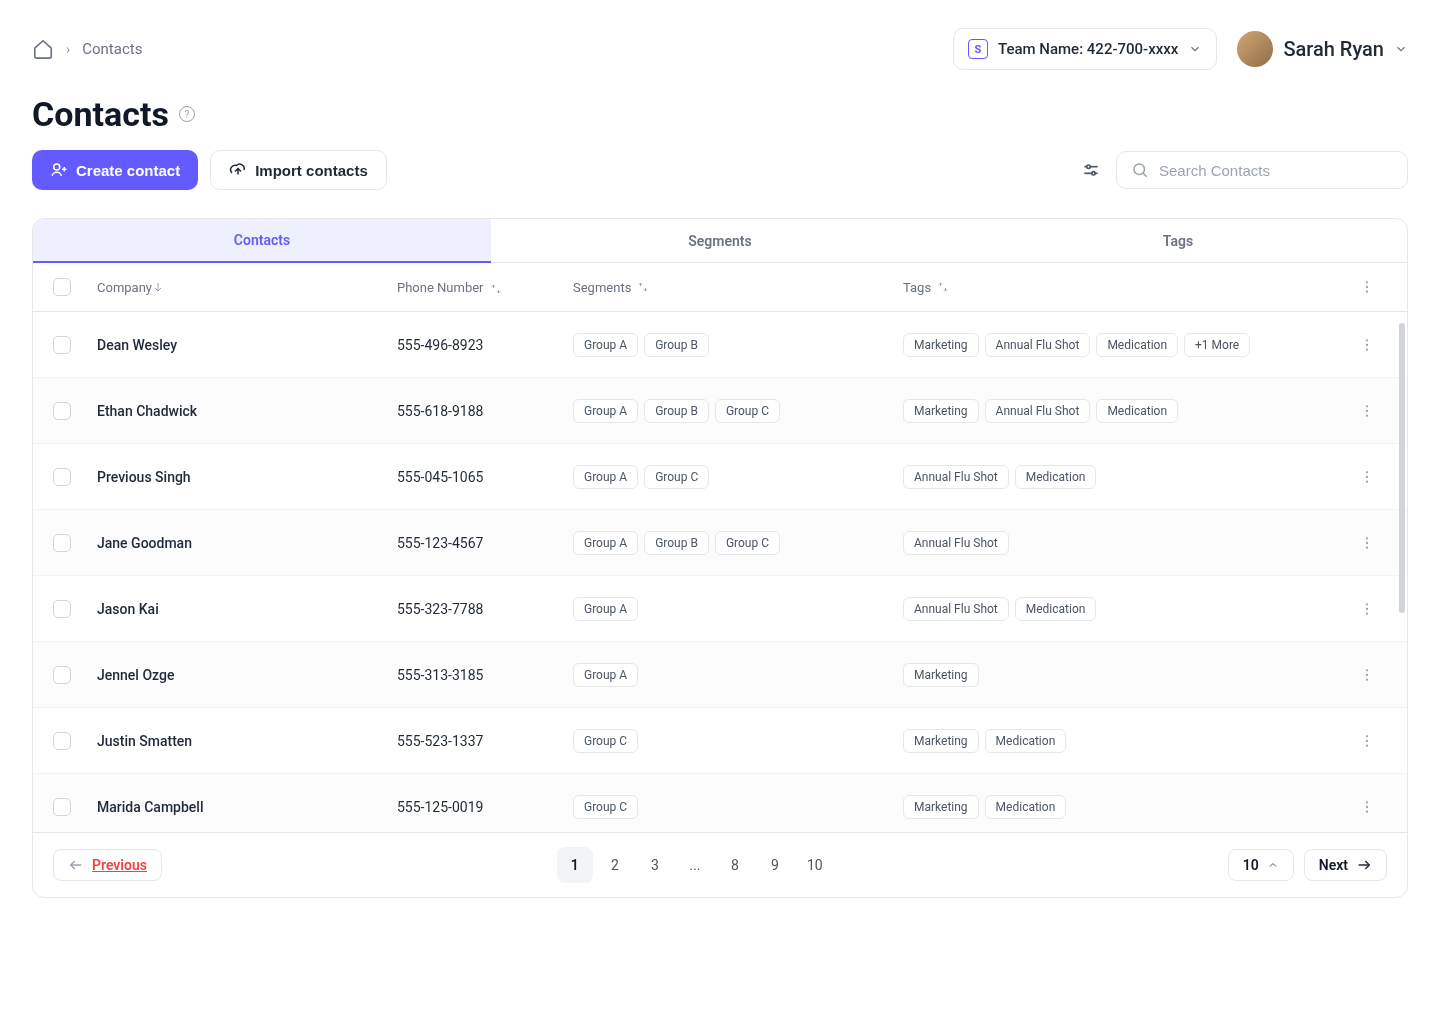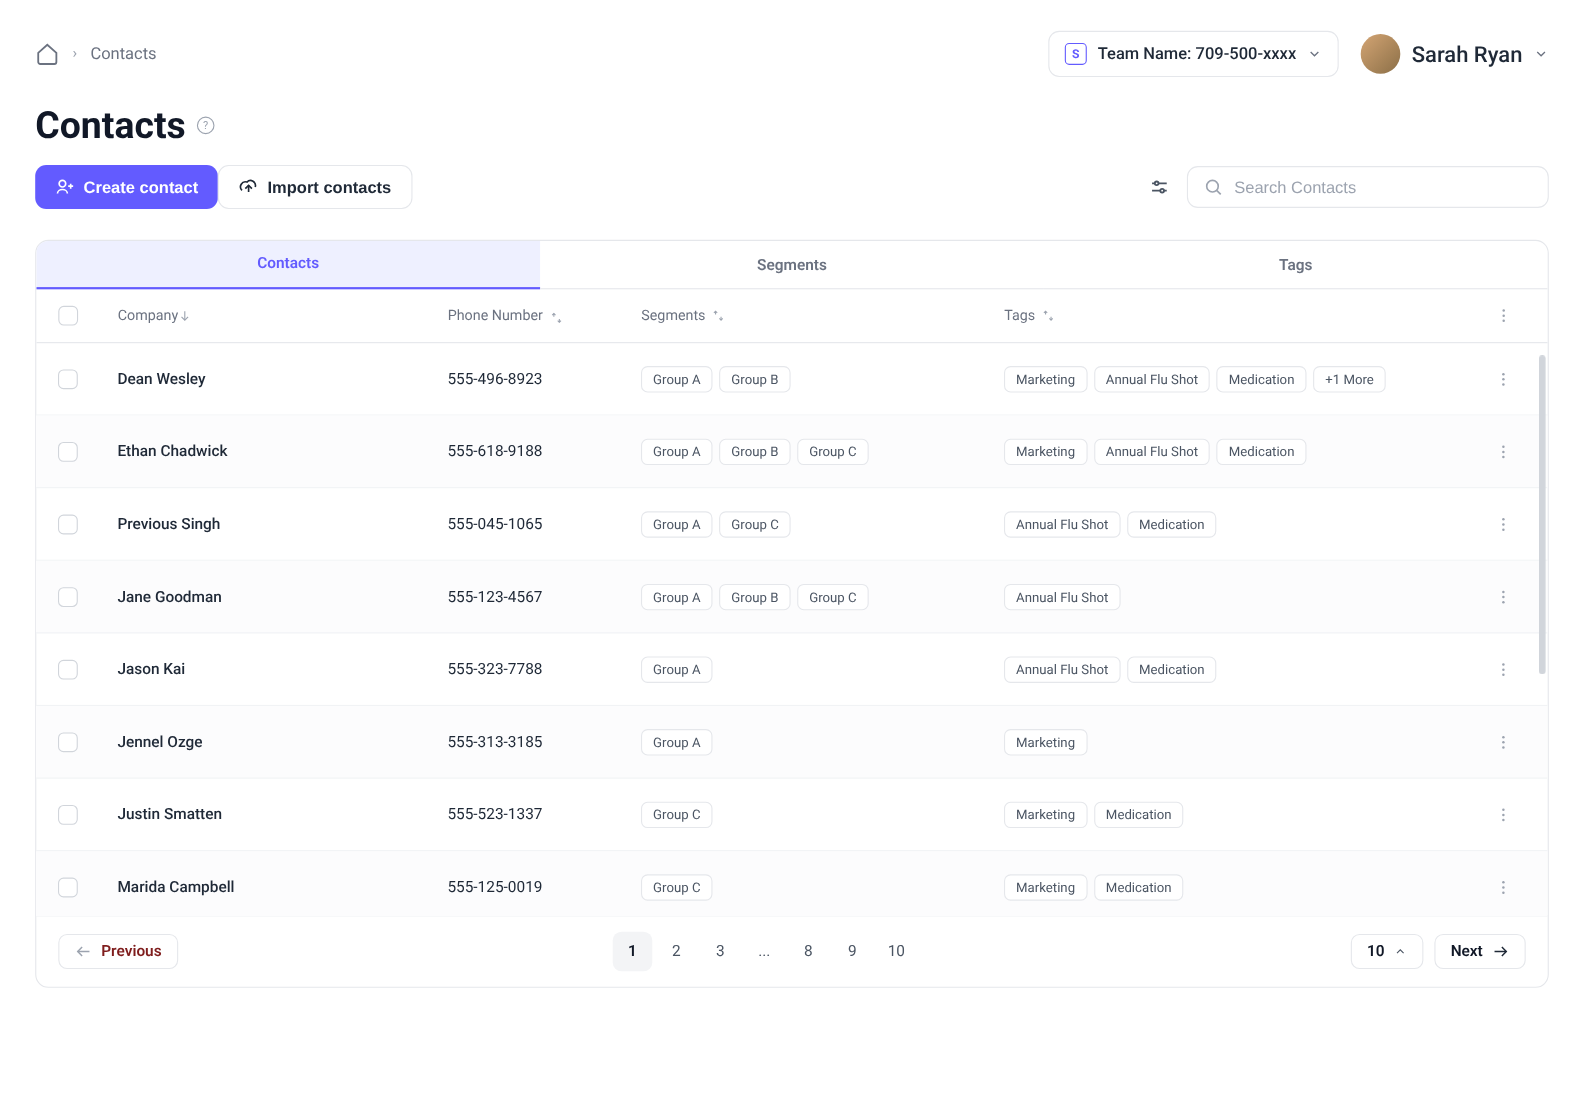--- a/index.html
+++ b/index.html
@@ -55,42 +55,42 @@
   width: 16px; height: 16px; border: 1.5px solid #9ca3af; border-radius: 50%;
   display: flex; align-items: center; justify-content: center;
   font-size: 10px; color: #9ca3af;
 }
 
 
 .action-row {
   display: flex; align-items: center; justify-content: space-between;
   padding: 0 32px 28px 32px;
 }
-.action-left { display: flex; }
+.action-left { display: flex; gap: 12px; }
 .btn-primary {
   display: flex; align-items: center; gap: 8px;
   background: #635bff; color: #fff; border: none;
   padding: 10px 18px; border-radius: 10px;
   font-size: 15px; font-weight: 600; cursor: pointer;
 }
 .btn-secondary {
   display: flex; align-items: center; gap: 8px;
   background: #fff; color: #1f2937; border: 1px solid #e5e7eb;
   padding: 10px 18px; border-radius: 10px;
   font-size: 15px; font-weight: 600; cursor: pointer;
 }
 .action-right { display: flex; align-items: center; gap: 14px; }
 .filter-icon-btn {
   width: 22px; height: 22px; display: flex; align-items: center; justify-content: center;
   cursor: pointer; color: #4b5563;
 }
 .search-box {
   display: flex; align-items: center; gap: 10px;
   border: 1px solid #e5e7eb; border-radius: 10px;
-  padding: 9px 14px; width: 329px;
+  padding: 9px 14px; width: 292px;
 }
 .search-input {
   border: none; outline: none; font-size: 15px; flex: 1; color: #1f2937;
 }
 .search-input::placeholder { color: #9ca3af; }
 
 
 .container { padding: 0 32px; }
 .panel {
   border: 1px solid #e5e7eb; border-radius: 12px 12px 12px 12px;
@@ -108,21 +108,21 @@
   background: #eef0ff; color: #635bff; border-bottom: 2px solid #635bff;
 }
 
 
 .table-wrap { position: relative; }
 .table-header {
   display: flex; align-items: center; padding: 12px 20px;
   font-size: 13px; color: #6b7280; border-bottom: 1px solid #e5e7eb;
 }
 .col-check { width: 44px; }
-.col-name { width: 300px; display: flex; align-items: center; gap: 0; margin-left: 10px; }
+.col-name { width: 300px; display: flex; align-items: center; gap: 0; }
 .col-phone { width: 176px; display: flex; align-items: flex-end; gap: 6px; }
 .col-seg { width: 330px; display: flex; align-items: center; gap: 6px; }
 .col-tags { flex: 1; display: flex; align-items: center; gap: 6px; }
 .col-menu { width: 40px; display: flex; justify-content: center; }
 .checkbox {
   width: 18px; height: 18px; border: 1.5px solid #d1d5db; border-radius: 5px;
   cursor: pointer; background: #fff;
 }
 .sort-icon { color: #9ca3af; font-size: 11px; }
 .arrow-down { color: #9ca3af; }
@@ -161,21 +161,21 @@
 }
 .page-btn.active { background: #f3f4f6; font-weight: 600; color: #111827; }
 .page-btn.ellipsis { cursor: default; }
 .footer-right { display: flex; gap: 10px; }
 .nav-btn {
   display: flex; align-items: center; gap: 8px;
   border: 1px solid #e5e7eb; border-radius: 8px;
   padding: 7px 14px; font-size: 14px; font-weight: 600;
   cursor: pointer; color: #111827; background: #fff;
 }
-.nav-btn.disabled { color: #7f1d1d; cursor: default; }
+.nav-btn.disabled { color: #ef4444; cursor: default; text-decoration: underline; }
 .pagesize-btn {
   display: flex; align-items: center; gap: 8px;
   border: 1px solid #e5e7eb; border-radius: 8px;
   padding: 7px 14px; font-size: 14px; font-weight: 600;
   cursor: pointer; color: #111827;
 }
 
 .scrollbar-track {
   position: absolute; right: 2px; top: 60px; width: 6px; height: 460px;
 }
@@ -194,21 +194,21 @@
       <svg width="22" height="22" viewBox="0 0 24 24" fill="none" stroke="#6b7280" stroke-width="1.8">
           <path d="M3 11l9-8 9 8v9a2 2 0 0 1-2 2H5a2 2 0 0 1-2-2z"></path>
         </svg>
     </span>
     <span class="chevron">›</span>
     <span class="breadcrumb-text">Contacts</span>
   </div>
   <div class="header-right">
     <div class="team-chip">
       <span class="team-logo">S</span>
-      <span class="team-text">Team Name: 709-500-xxxx</span>
+      <span class="team-text">Team Name: 422-700-xxxx</span>
       <span class="dropdown-caret">
         <svg width="14" height="14" viewBox="0 0 24 24" fill="none" stroke="#6b7280" stroke-width="2">
             <polyline points="6 9 12 15 18 9"></polyline>
           </svg>
       </span>
     </div>
     <div class="user-chip">
       <div class="avatar"></div>
       <span class="user-name">Sarah Ryan</span>
       <span class="dropdown-caret">

